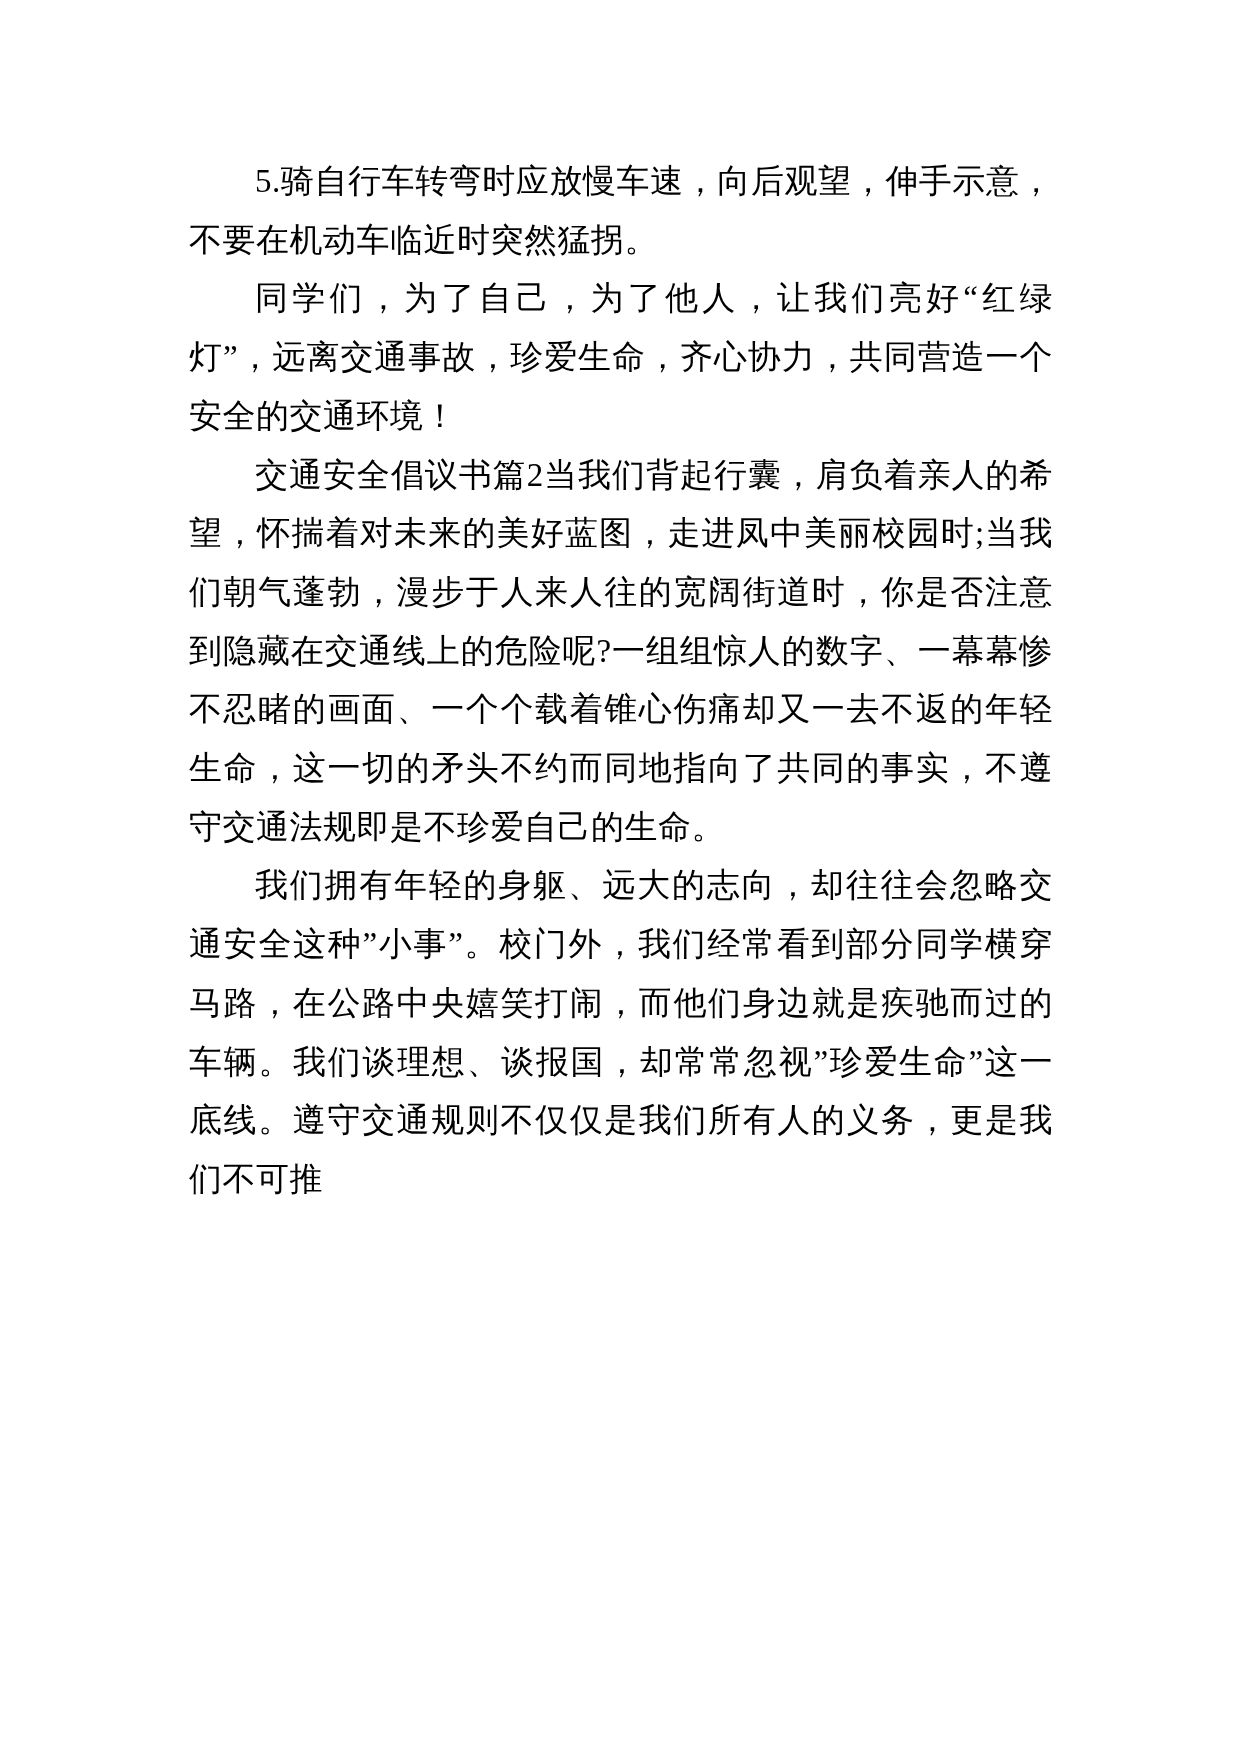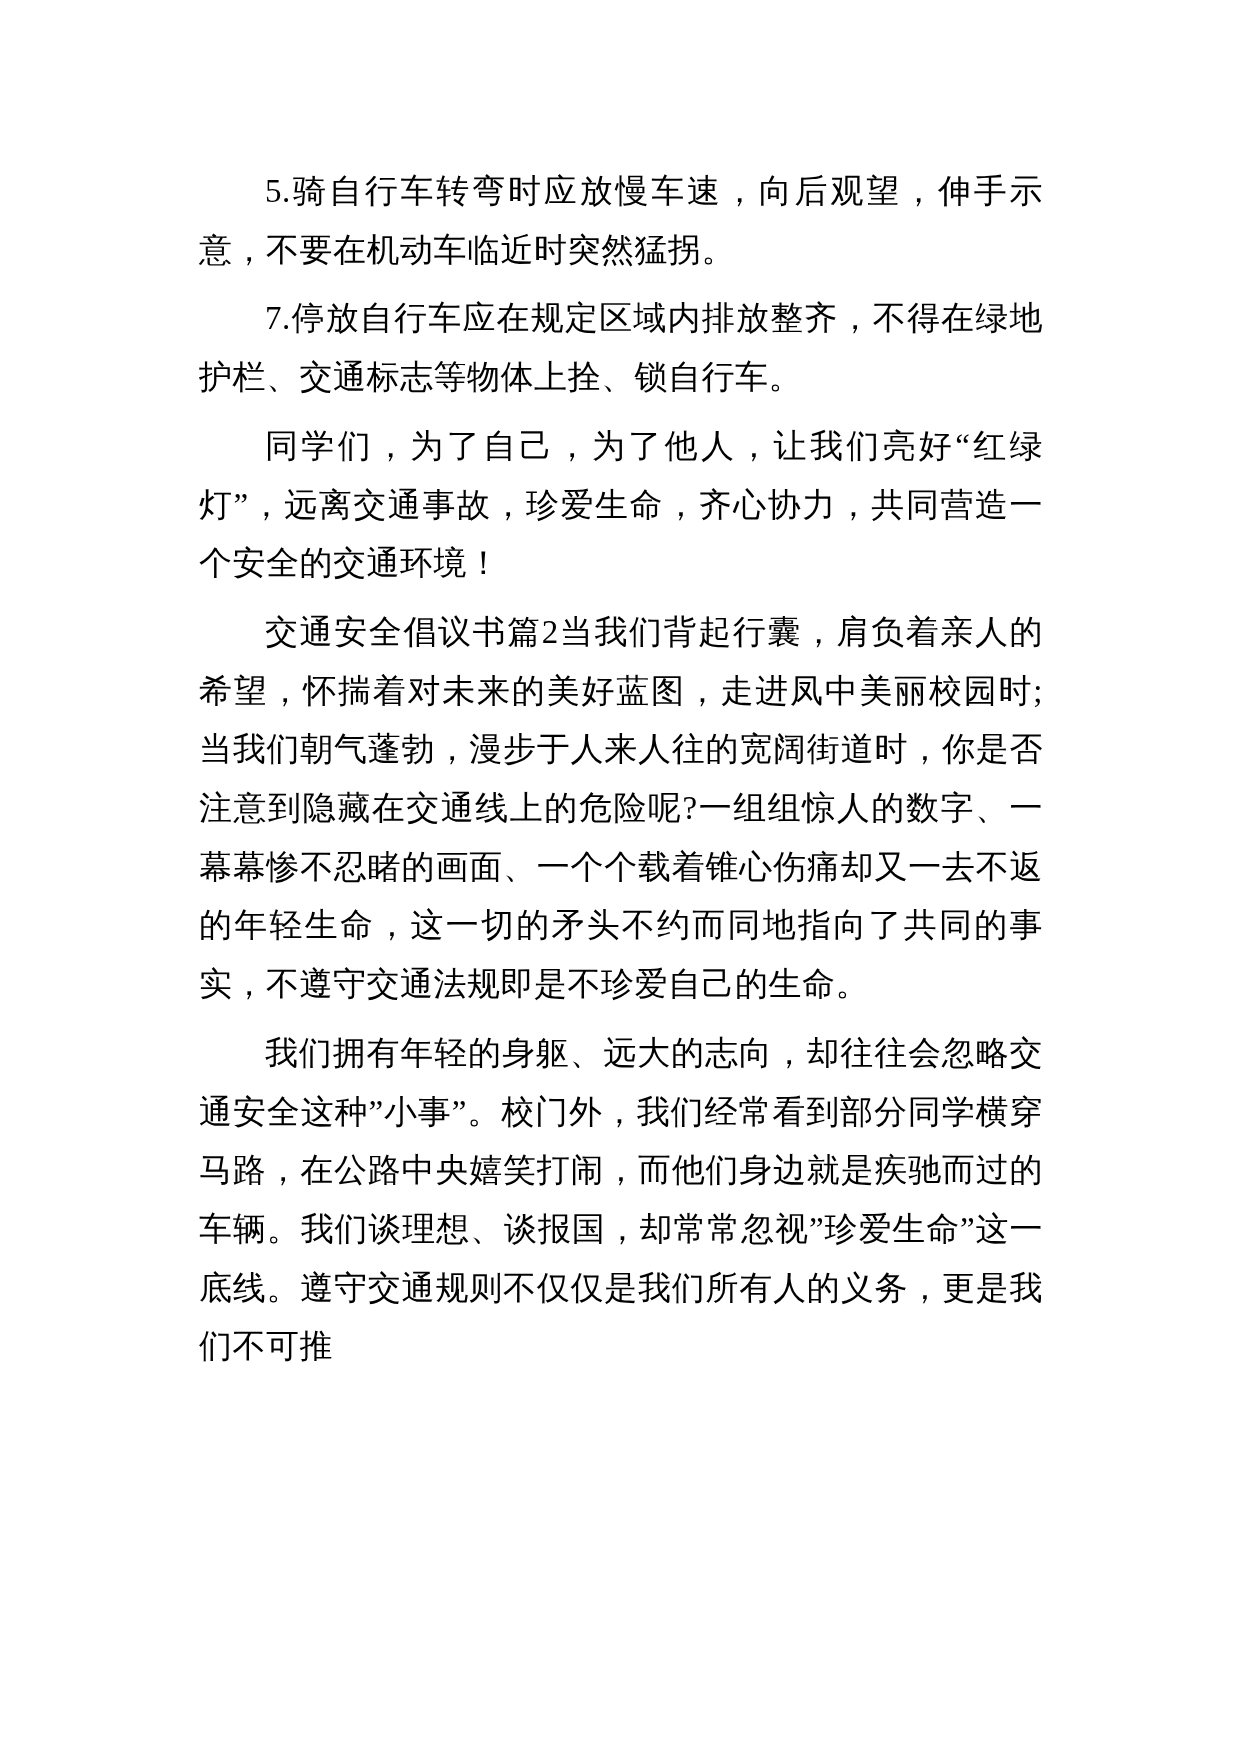--- a/index.html
+++ b/index.html
@@ -20,30 +20,29 @@
     left: 189px;
     top: 152px;
     width: 864px;
     color: #000000;
     font-size: 33px;
     line-height: 58.7px;
     text-align: justify;
     letter-spacing: 0.5px;
   }
   .content p {
-    margin: 10px;
+    margin: 0;
     padding: 0;
     text-indent: 2em;
     word-break: break-all;
   }
 </style>
 </head>
 <body>
 
 <div class="page">
   <div class="content">
     <p>5.骑自行车转弯时应放慢车速，向后观望，伸手示意，不要在机动车临近时突然猛拐。</p>
-    <p>7.停放自行车应在规定区域内排放整齐，不得在绿地护栏、交通标志等物体上拴、锁自行车。</p>
     <p>同学们，为了自己，为了他人，让我们亮好“红绿灯”，远离交通事故，珍爱生命，齐心协力，共同营造一个安全的交通环境！</p>
     <p>交通安全倡议书篇2当我们背起行囊，肩负着亲人的希望，怀揣着对未来的美好蓝图，走进凤中美丽校园时;当我们朝气蓬勃，漫步于人来人往的宽阔街道时，你是否注意到隐藏在交通线上的危险呢?一组组惊人的数字、一幕幕惨不忍睹的画面、一个个载着锥心伤痛却又一去不返的年轻生命，这一切的矛头不约而同地指向了共同的事实，不遵守交通法规即是不珍爱自己的生命。</p>
     <p>我们拥有年轻的身躯、远大的志向，却往往会忽略交通安全这种”小事”。校门外，我们经常看到部分同学横穿马路，在公路中央嬉笑打闹，而他们身边就是疾驰而过的车辆。我们谈理想、谈报国，却常常忽视”珍爱生命”这一底线。遵守交通规则不仅仅是我们所有人的义务，更是我们不可推</p>
   </div>
 </div>
 
 </body></html>

